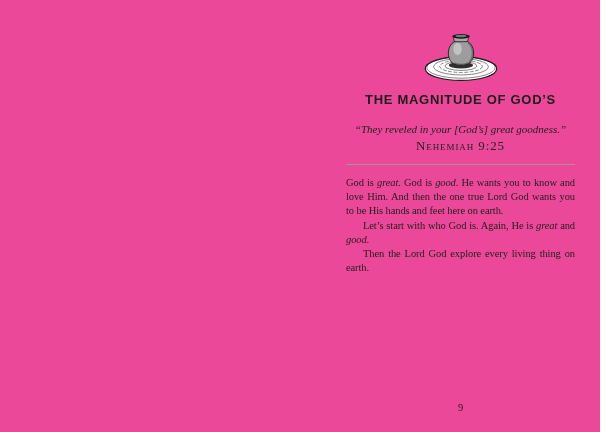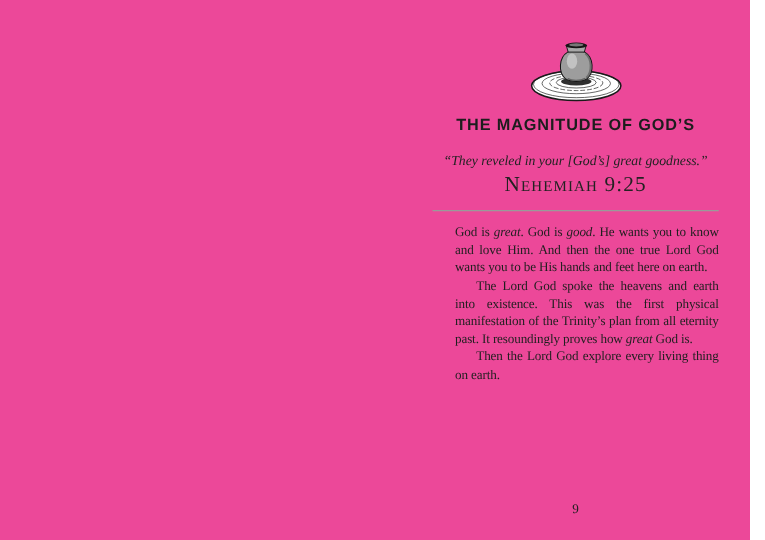--- a/index.html
+++ b/index.html
@@ -45,40 +45,40 @@
   .epigraph-quote {
     font-style: italic;
     font-size: 11px;
     line-height: 13px;
     white-space: nowrap;
     color: #222222;
   }
   .epigraph-ref {
     margin-top: 2px;
     font-variant: small-caps;
-    font-size: 17px;
+    font-size: 13px;
     letter-spacing: 0.9px;
     color: #222222;
   }
   .divider {
     margin-top: 10px;
     border: none;
     border-top: 1px solid #9a9a9a;
     height: 0;
     width: 100%;
   }
   .body-text {
     margin-top: 11px;
     font-size: 10.5px;
     line-height: 14.2px;
     text-align: justify;
     letter-spacing: -0.1px;
     color: #1f1f1f;
   }
-  .para { text-indent: 17px; margin-left: 18px; }
+  .para { text-indent: 17px; }
   .para.first { text-indent: 0; }
   .page-number {
     position: absolute;
     top: 402px;
     left: 0;
     width: 100%;
     text-align: center;
     font-size: 10.5px;
     color: #1f1f1f;
   }
@@ -121,21 +121,21 @@
 
       <div class="epigraph">
         <div class="epigraph-quote">“They reveled in your [God’s] great goodness.”</div>
         <div class="epigraph-ref">Nehemiah 9:25</div>
       </div>
 
       <hr class="divider">
 
       <div class="body-text" id="body-text">
           <p class="para first">God is <em>great</em>. God is <em>good</em>. He wants you to know and love Him. And then the one true Lord God wants you to be His hands and feet here on earth.</p>
-          <p class="para">The Lord God spoke the heavens and earth into existence. This was the first physical manifestation of the Trinity’s plan from all eternity past. It resoundingly proves how <em>great</em> God is.</p>
+          <p class="para">Let’s start with who God is. Again, He is <em>great</em> and <em>good</em>.</p>
           <p class="para">Then the Lord God explore every living thing on earth.</p>
         </div>
 
       <div class="page-number">9</div>
 
     </div>
   </div>
 
 </div>
 

